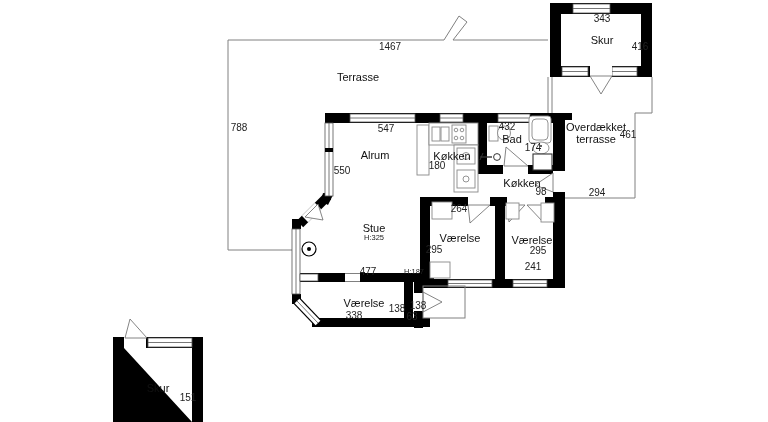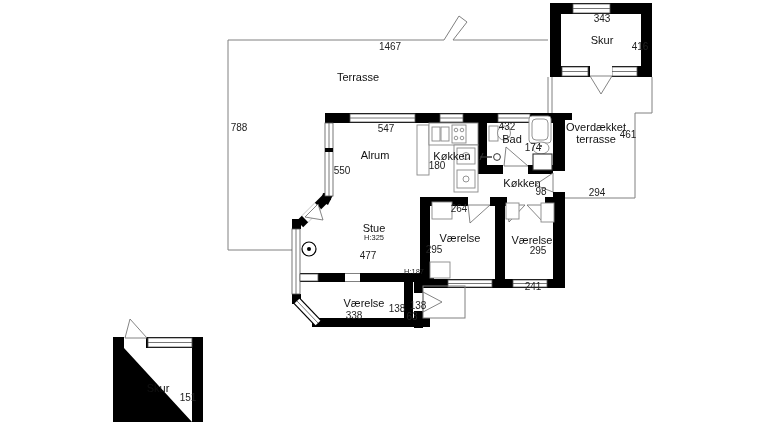--- a/index.html
+++ b/index.html
@@ -221,22 +221,22 @@
 <span class="dim" style="left:342px;top:170px">550</span>
 <span class="dim" style="left:437px;top:165px">180</span>
 <span class="dim" style="left:507px;top:126px">432</span>
 <span class="dim" style="left:533px;top:147px">174</span>
 <span class="dim" style="left:628px;top:134px">461</span>
 <span class="dim" style="left:597px;top:192px">294</span>
 <span class="dim" style="left:541px;top:191px">98</span>
 <span class="dim" style="left:459px;top:208px">264</span>
 <span class="dim" style="left:434px;top:249px">295</span>
 <span class="dim" style="left:538px;top:250px">295</span>
-<span class="dim" style="left:533px;top:286px">241</span>
-<span class="dim" style="left:368px;top:255px">477</span>
+<span class="dim" style="left:533px;top:266px">241</span>
+<span class="dim" style="left:368px;top:271px">477</span>
 <span class="hdim" style="left:374px;top:237px">H:325</span>
 <span class="hdim" style="left:414px;top:271px">H:187</span>
 <span class="dim" style="left:354px;top:315px">338</span>
 <span class="dim" style="left:397px;top:308px">138</span>
 <span class="dim" style="left:418px;top:305px">138</span>
 <span class="dim" style="left:412px;top:316px">63</span>
 <span class="dim" style="left:188px;top:397px">151</span>
 
 </div>
 

